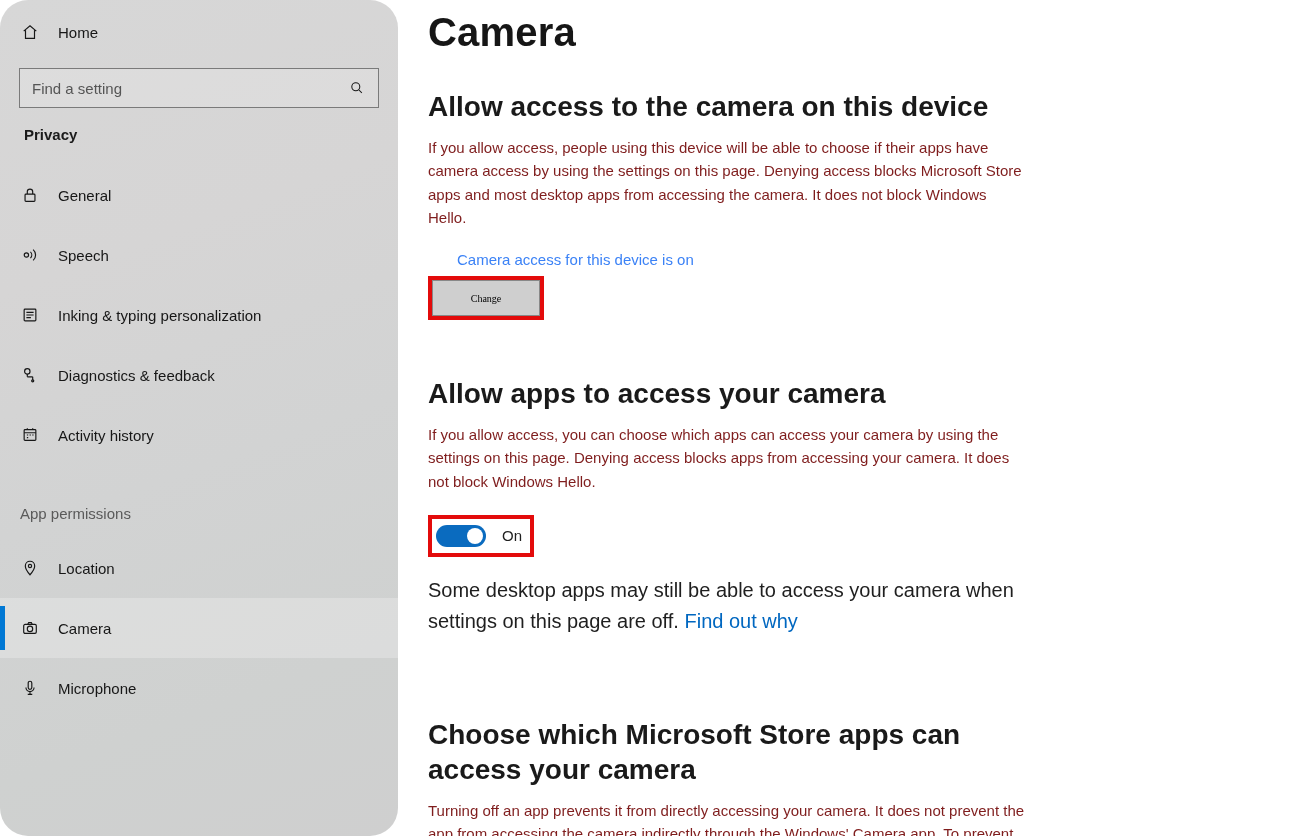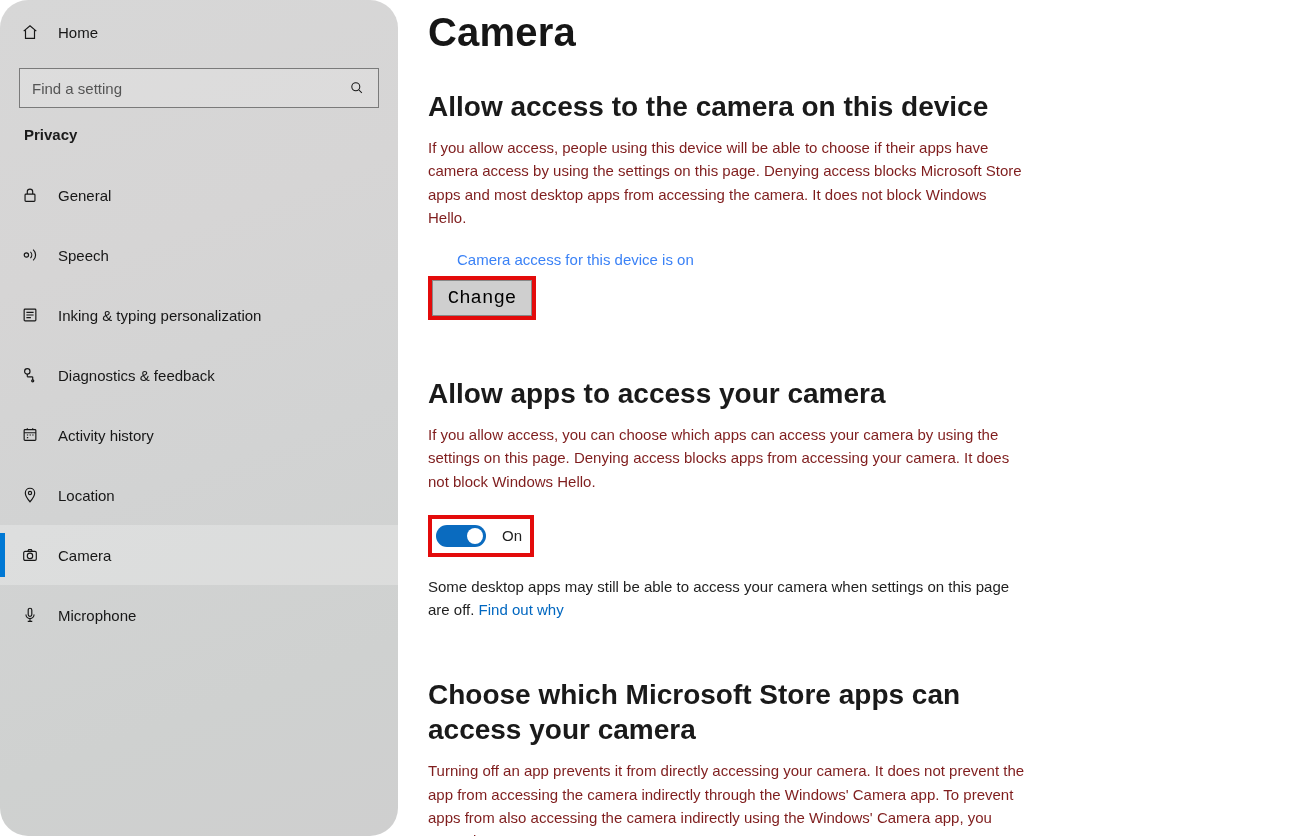--- a/index.html
+++ b/index.html
@@ -146,23 +146,23 @@
   .change-wrap {
     display: inline-block;
     border: 4px solid #e30b0b;
     padding: 0;
     margin-bottom: 56px;
   }
   .btn-change {
     border: 1px solid #888;
     background: #cfcfcf;
     height: 36px;
-    width: 100px;
-    font-size: 19px;
-    font-family: Liberation Mono, monospace;
+    width: 108px;
+    font-size: 10px;
+    font-family: Liberation Serif, serif;
     cursor: pointer;
   }
   .toggle-wrap {
     display: inline-flex;
     align-items: center;
     border: 4px solid #e30b0b;
     padding: 6px 8px 6px 4px;
     margin-bottom: 18px;
   }
   .toggle {
@@ -178,21 +178,21 @@
     right: 3px; top: 3px;
     width: 16px; height: 16px;
     border-radius: 50%;
     background: #fff;
   }
   .toggle-state {
     margin-left: 16px;
     font-size: 15px;
     color: #1f1f1f;
   }
-  p.note { font-size: 15px; color: #1f1f1f; line-height: 1.55; margin-bottom: 56px;}
+  p.note { font-size: 20px; color: #1f1f1f; line-height: 1.55; margin-bottom: 80px;}
   a.inline-link {
     color: #0067c0;
     text-decoration: none;
     cursor: pointer;
   }
   svg { stroke: #171717; fill: none; stroke-width: 1.3; }
 </style>
 </head>
 <body>
 
@@ -266,20 +266,21 @@
   <div class="nav-item">
     <span class="icon">
       <svg viewBox="0 0 20 20" width="18" height="18">
           <rect x="3.5" y="4" width="13" height="12" rx="1"></rect>
           <path d="M3.5 7.5 H16.5 M7 4 V2.5 M13 4 V2.5 M6.5 10 H8 M9.5 10 H11 M12.5 10 H14 M6.5 13 H8"></path>
         </svg>
     </span>
     <span class="label">Activity history</span>
   </div>
 
+  <div class="group-title">App permissions</div>
 
   <div class="nav-item">
     <span class="icon">
       <svg viewBox="0 0 20 20" width="18" height="18">
           <path d="M10 2.5 C13 2.5 15.2 4.7 15.2 7.7 C15.2 11.5 10 17.5 10 17.5 C10 17.5 4.8 11.5 4.8 7.7 C4.8 4.7 7 2.5 10 2.5 Z"></path>
           <circle cx="10" cy="7.7" r="1.8"></circle>
         </svg>
     </span>
     <span class="label">Location</span>
   </div>

